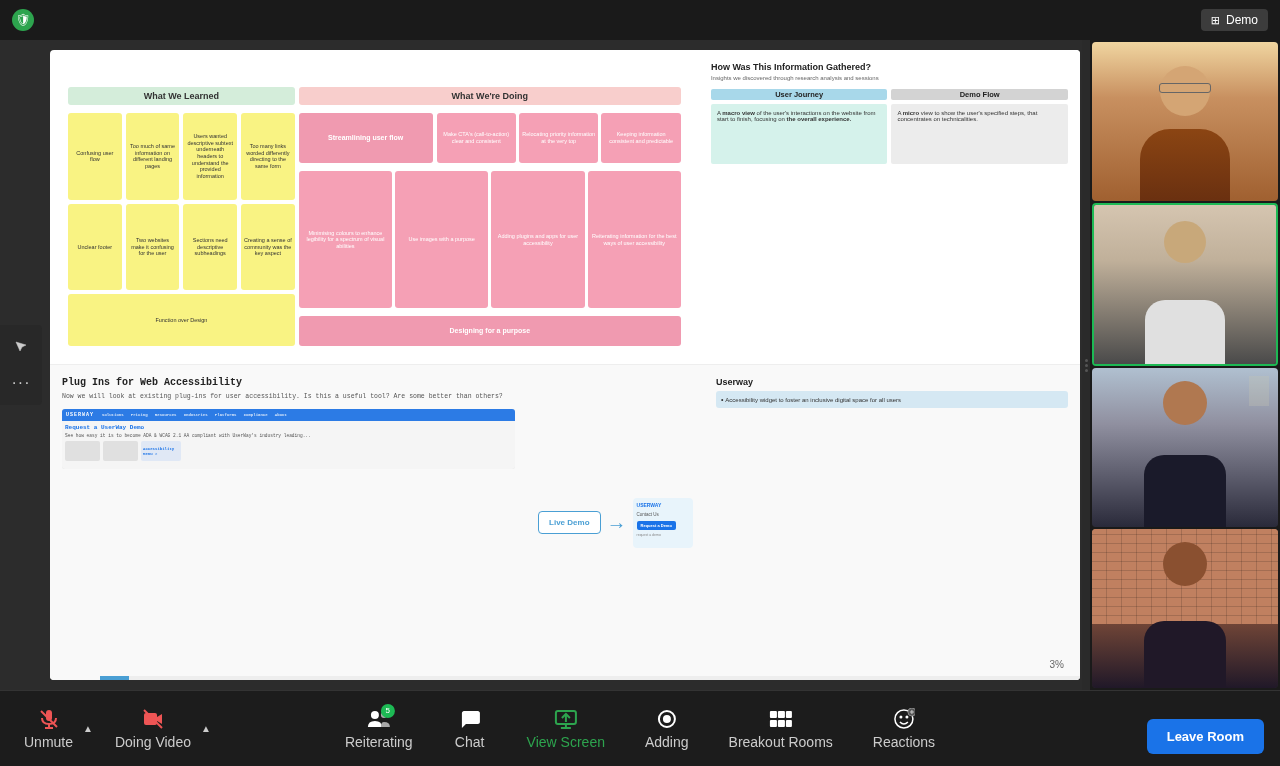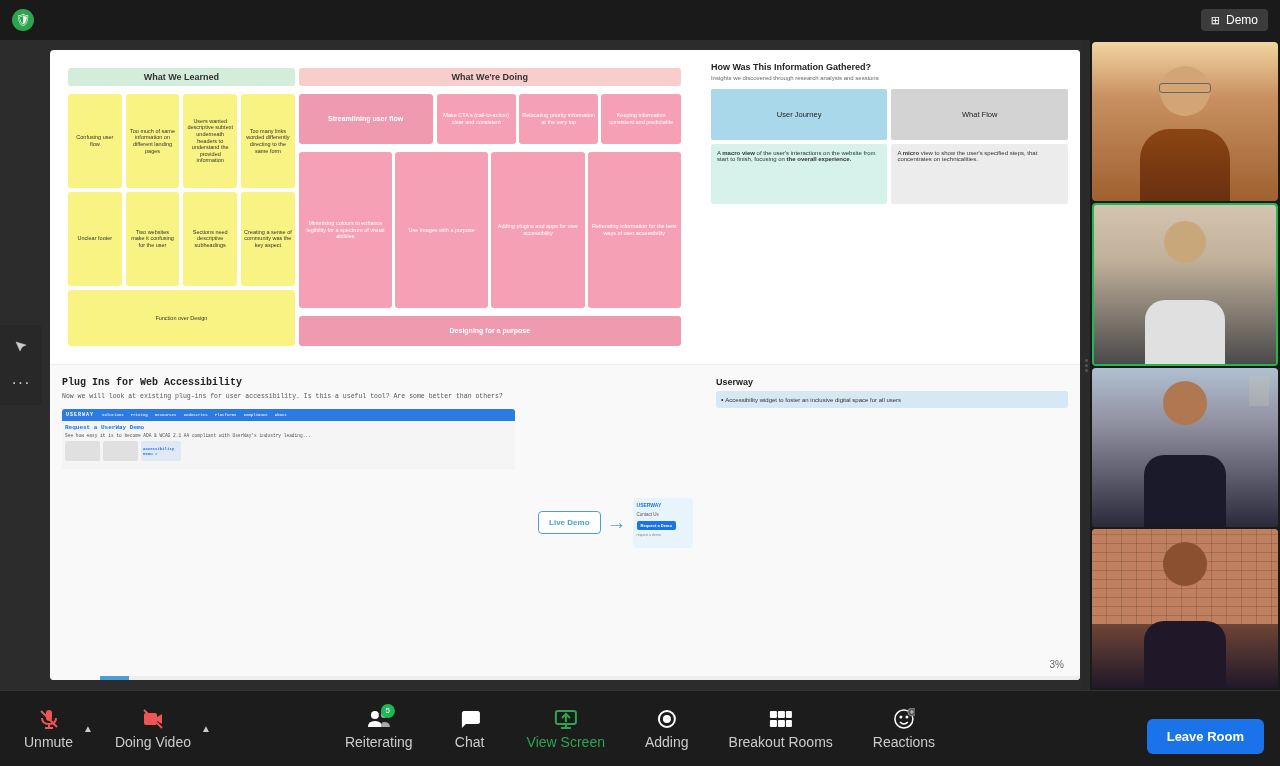--- a/index.html
+++ b/index.html
@@ -120,20 +120,21 @@
       height: 50%;
       display: flex;
       border-bottom: 1px solid #eee;
     }
 
     .slide-left-panel {
       width: 63%;
       padding: 18px;
       display: flex;
       flex-direction: column;
+      margin-top: 19px;
     }
 
     .sticky-board-header {
       display: flex;
       margin-bottom: 8px;
     }
 
     .sticky-col-header {
       flex: 1;
       text-align: center;
@@ -206,24 +207,24 @@
     }
 
     .comparison-grid {
       display: grid;
       grid-template-columns: 1fr 1fr;
       gap: 4px;
     }
 
     .comparison-header {
       background: #a8d8ea;
-      padding: 21px;
+      padding: 1px;
       text-align: center;
       font-size: 7.5px;
-      font-weight: 400;
+      font-weight: 700;
       border-radius: 2px;
       color: #222;
     }
     .comparison-header.right { background: #d3d3d3; }
 
     .comparison-body {
       background: #d5f2eb;
       padding: 6px;
       font-size: 6px;
       color: #333;
@@ -644,21 +645,21 @@
               </div>
             </div>
           </div>
 
           <div class="slide-right-panel">
             <h3>How Was This Information Gathered?</h3>
             <div class="subtitle">Insights we discovered through research analysis and sessions</div>
 
             <div class="comparison-grid">
               <div class="comparison-header">User Journey</div>
-              <div class="comparison-header right">What Flow</div>
+              <div class="comparison-header right">Demo Flow</div>
               <div class="comparison-body">
                 A <strong>macro view</strong> of the user's interactions on the website from start to finish, focusing on <strong>the overall experience.</strong>
               </div>
               <div class="comparison-body right">
                 A <strong>micro</strong> view to show the user's specified steps, that concentrates on technicalities.
               </div>
             </div>
           </div>
         </div>
 

